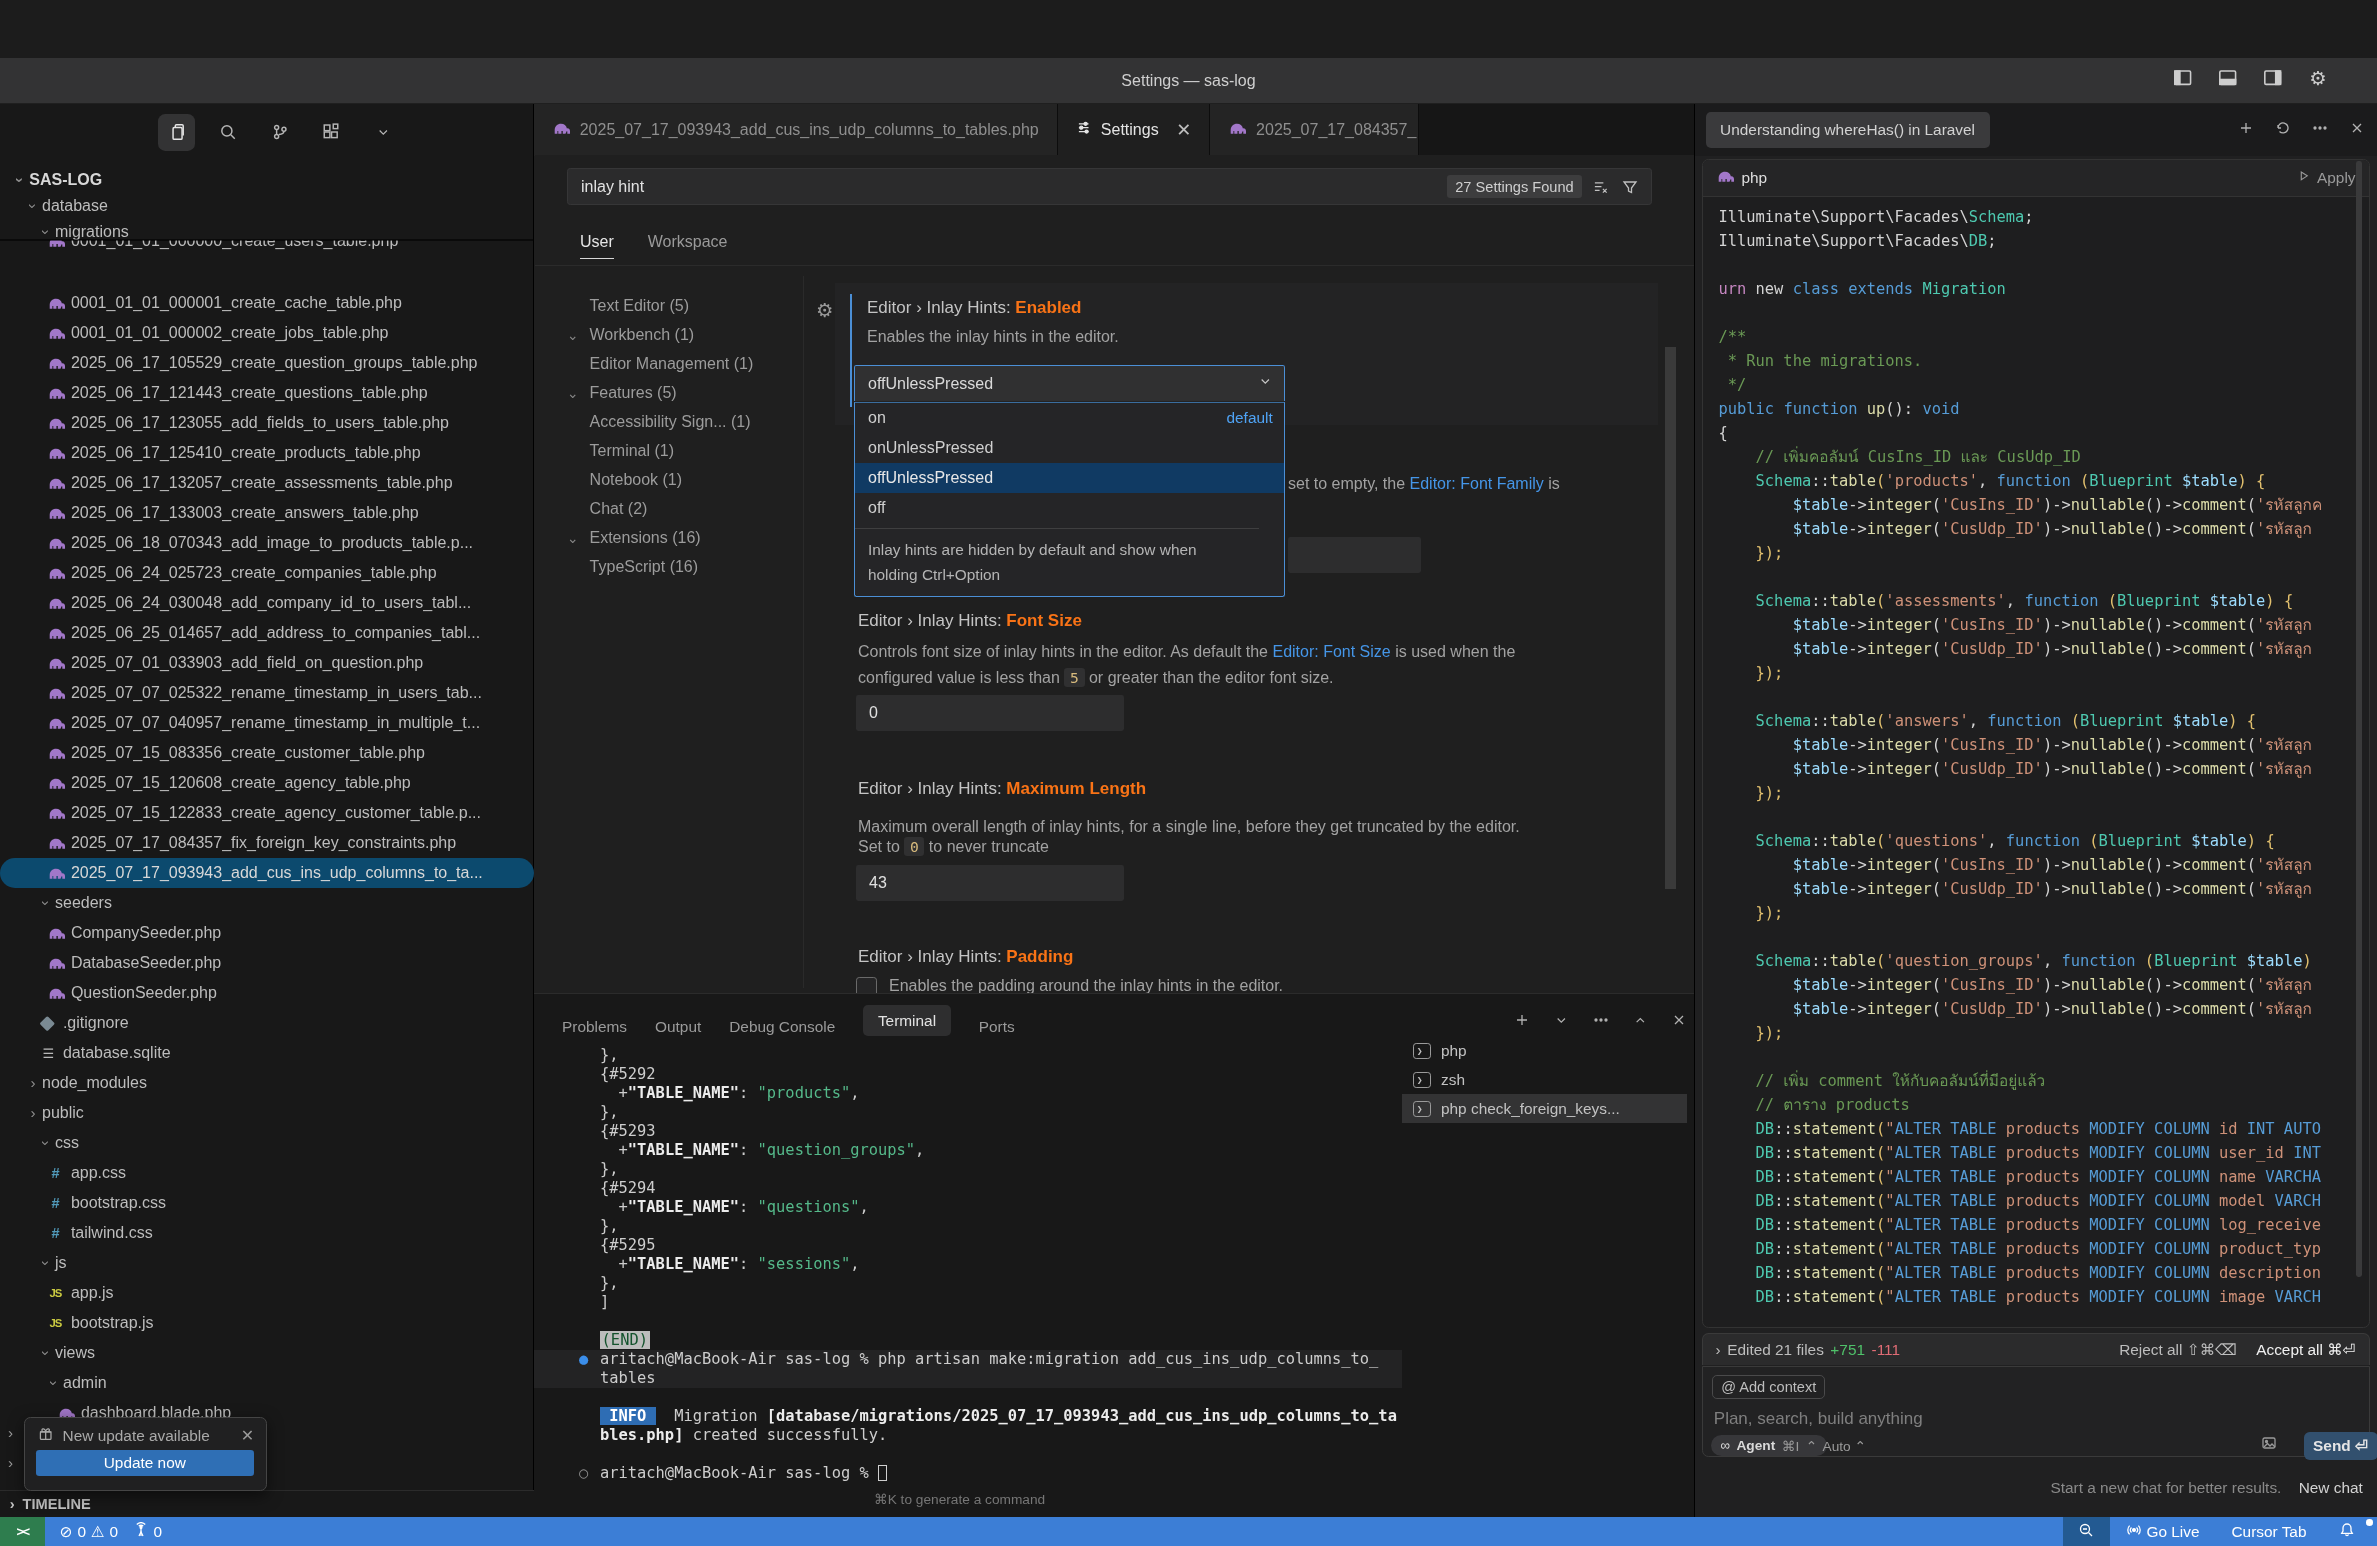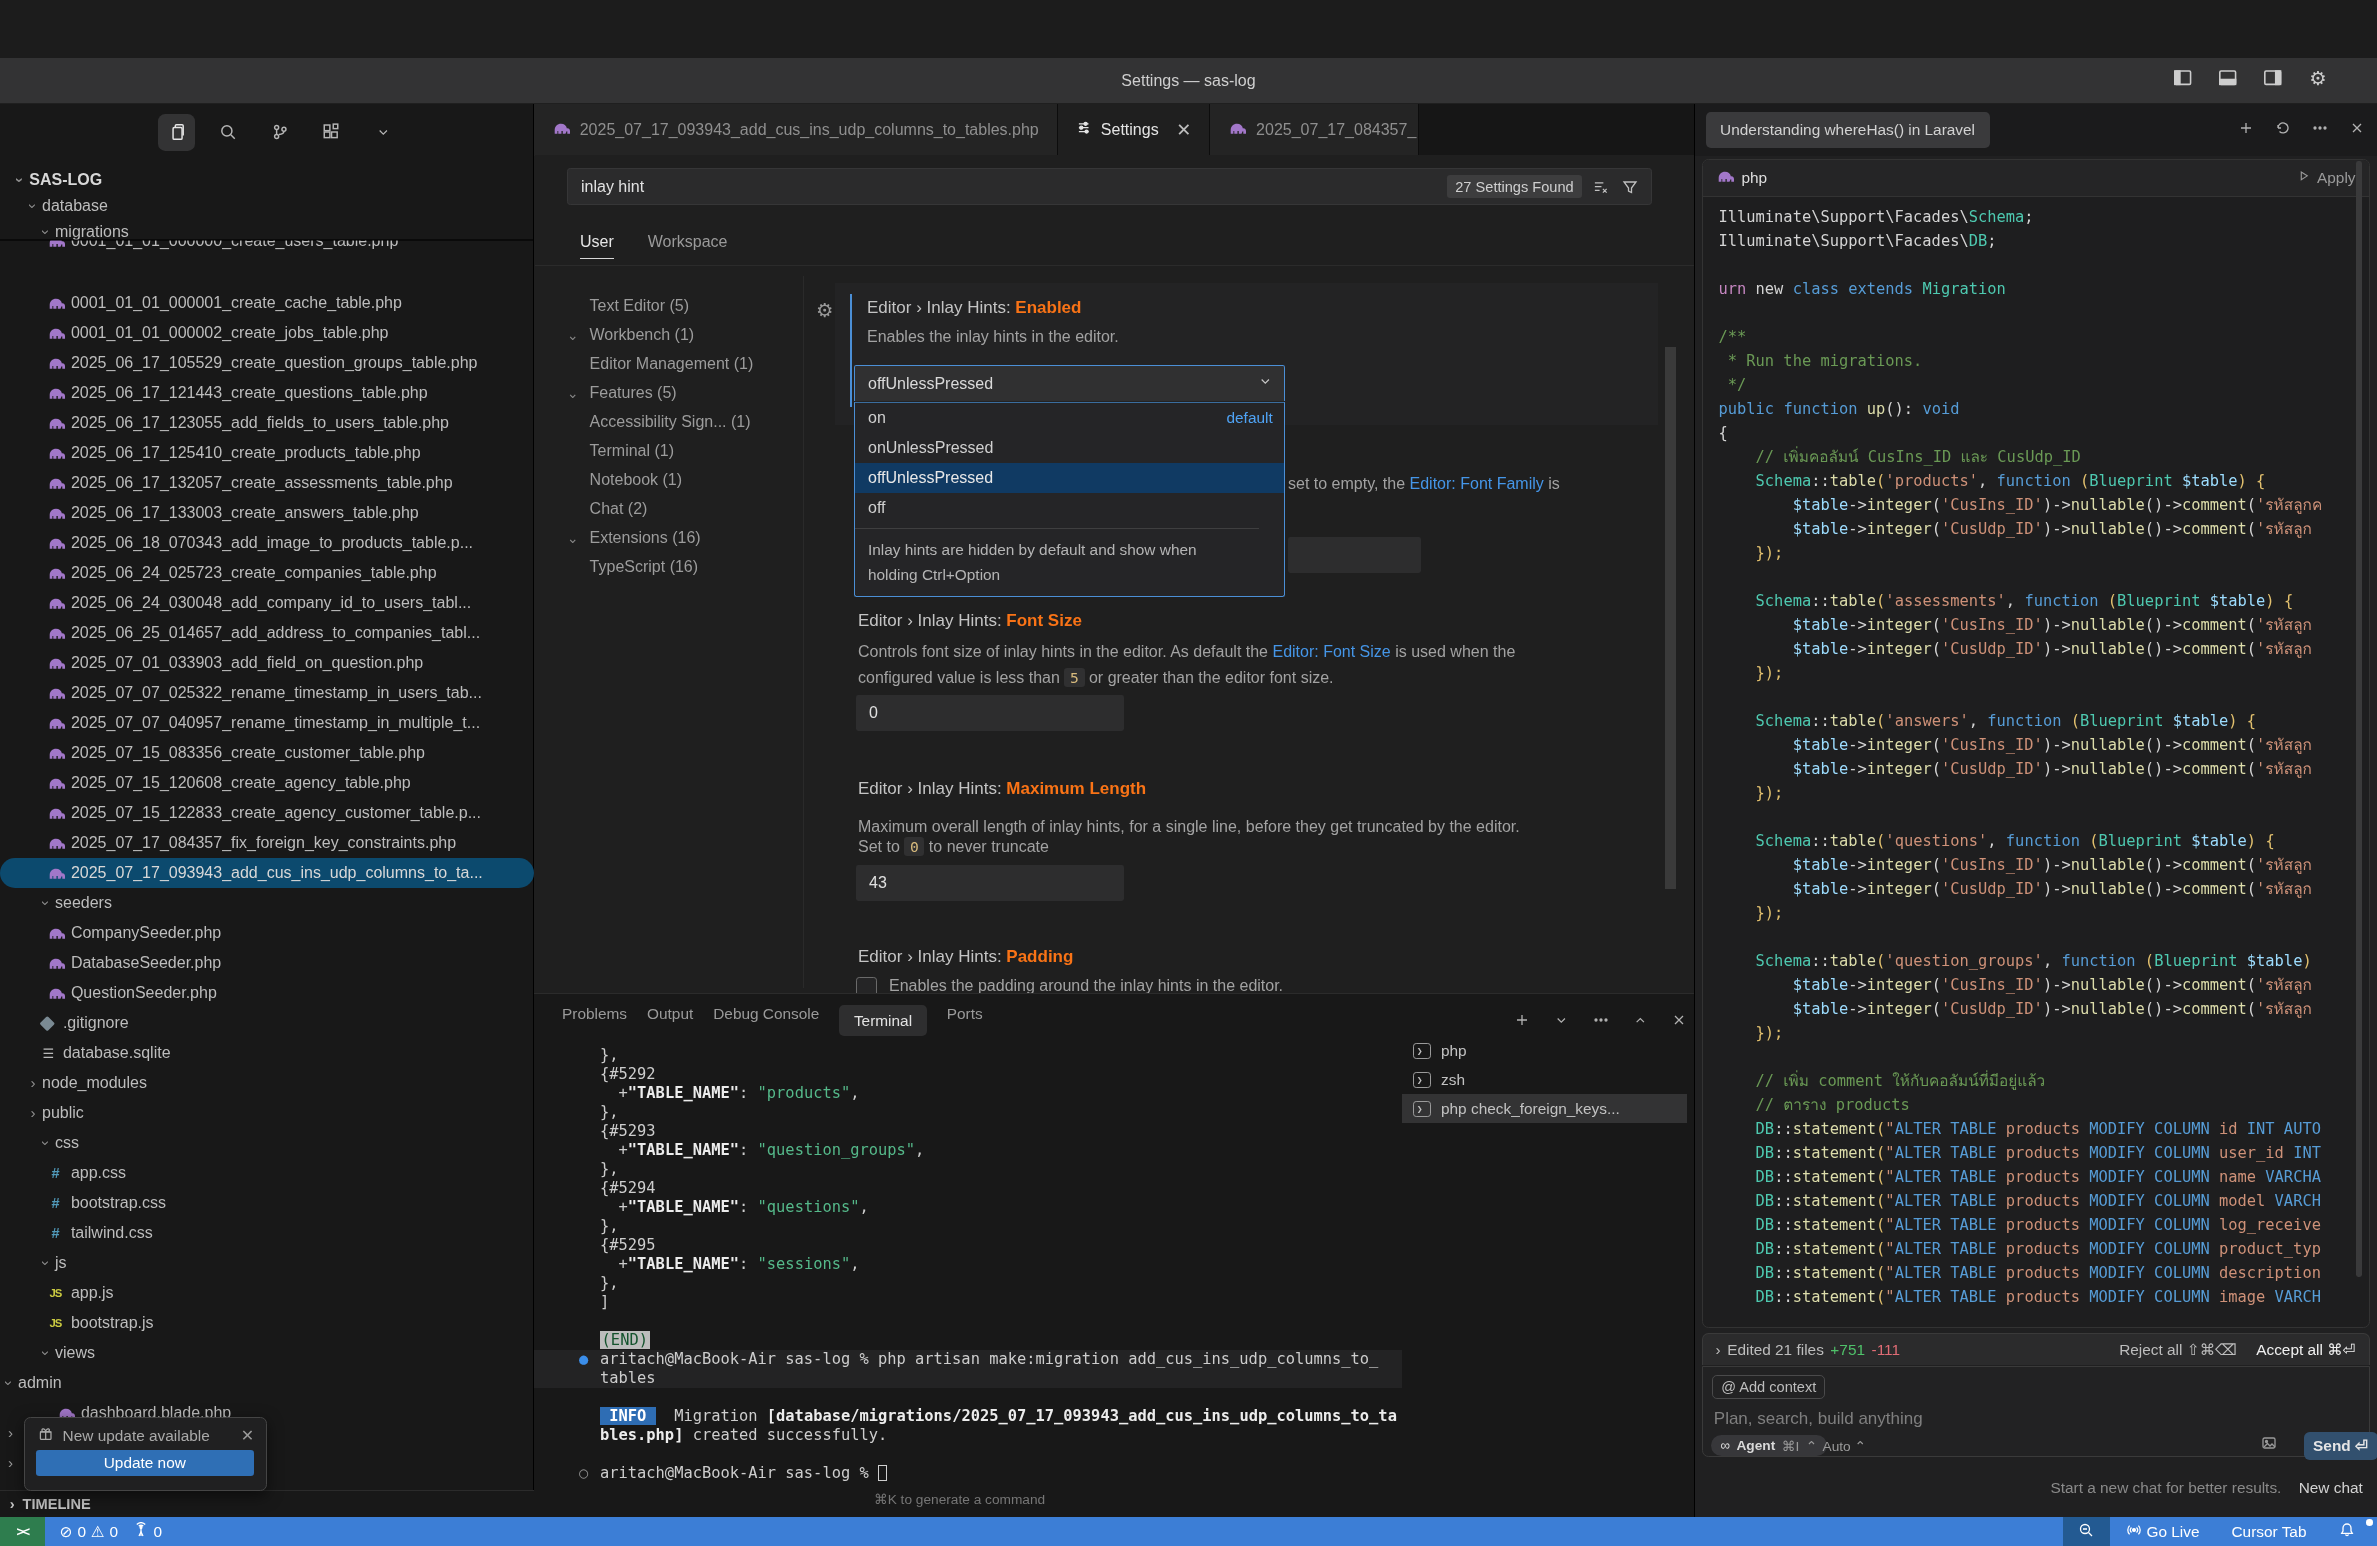--- a/index.html
+++ b/index.html
@@ -100,21 +100,21 @@
     color:#e0e0e0; font-size:16px; display:flex; align-items:center; padding-left:13px; }
 
   #checkbox { position:absolute; left:321px; top:822px; width:21px; height:21px; border:0.8px solid #6a6a6a;
     border-radius:3.2px; background:#252526; }
   #pad-desc { position:absolute; left:354px; top:822px; font-size:16px; color:#a2a2a2; }
 
   #settings-scrollbar { position:absolute; left:1130px; top:192px; width:11.3px; height:542px; background:#3a3a3a; }
 
   
   #terminal { left:534px; top:993px; width:1160px; height:524px; background:#181818; border-top:0.8px solid #2b2b2b; }
-  #term-tabs { position:absolute; left:28px; top:11.3px; display:flex; gap:20px; font-size:15.4px; color:#9a9a9a; align-items:flex-start; }
+  #term-tabs { position:absolute; left:28px; top:11.3px; display:flex; gap:28px; font-size:15.4px; color:#9a9a9a; align-items:flex-end; }
   #term-tabs .ttab.active { background:#2e2e2f; color:#e2e2e2; border-radius:4.9px; padding:6.5px 14.6px; }
   #term-actions { position:absolute; left:980px; top:18px; display:flex; gap:24px; color:#b3b3b3; align-items:center; }
   #term-lines { position:absolute; left:0; top:52px; width:868px; }
   .tline { height:19px; line-height:19px; font-size:15.4px; color:#cdcdcd; white-space:pre; padding-left:66px; position:relative; }
   .tline.hl { background:#232324; }
   .tline .gut { position:absolute; left:45px; }
   .gut.dot { color:#3b8eea; }
   .gut.circle { color:#8a8a8a; }
   .tk-end { background:#bdbdbd; color:#14532d; padding:0 1.6px; }
   .tk-info { background:#2e6db4; color:#fff; font-weight:bold; }
@@ -549,21 +549,21 @@
       <div class="trow" style="padding-left: 45px; height: 30px;">
         <span class="fico">
           <span class="js-ico">JS</span>
         </span>
         <span>bootstrap.js</span>
       </div>
       <div class="trow" style="padding-left: 37px; height: 30px;">
         <span class="chev open">›</span>
         <span>views</span>
       </div>
-      <div class="trow" style="height: 30px;">
+      <div class="trow" style="padding-left: 45px; height: 30px;">
         <span class="chev open">›</span>
         <span>admin</span>
       </div>
       <div class="trow" style="padding-left: 55px; height: 30px;">
         <span class="fico">
           <svg width="18" height="14.6" viewBox="0 0 20 16">
             <path fill="#a277c9" d="M3 14v-4c0-4 3-7 7-7 3.4 0 6 2.2 6.6 5.2.2-.1.5-.2.7-.2 1.5 0 2.7 1.3 2.7 3V14h-3v-2.3c0-.6-.7-.7-.9-.2L15 14h-3v-3h-1.5v3H7v-3H6v3H3z"></path>
           </svg>
         </span>
         <span>dashboard.blade.php</span>

